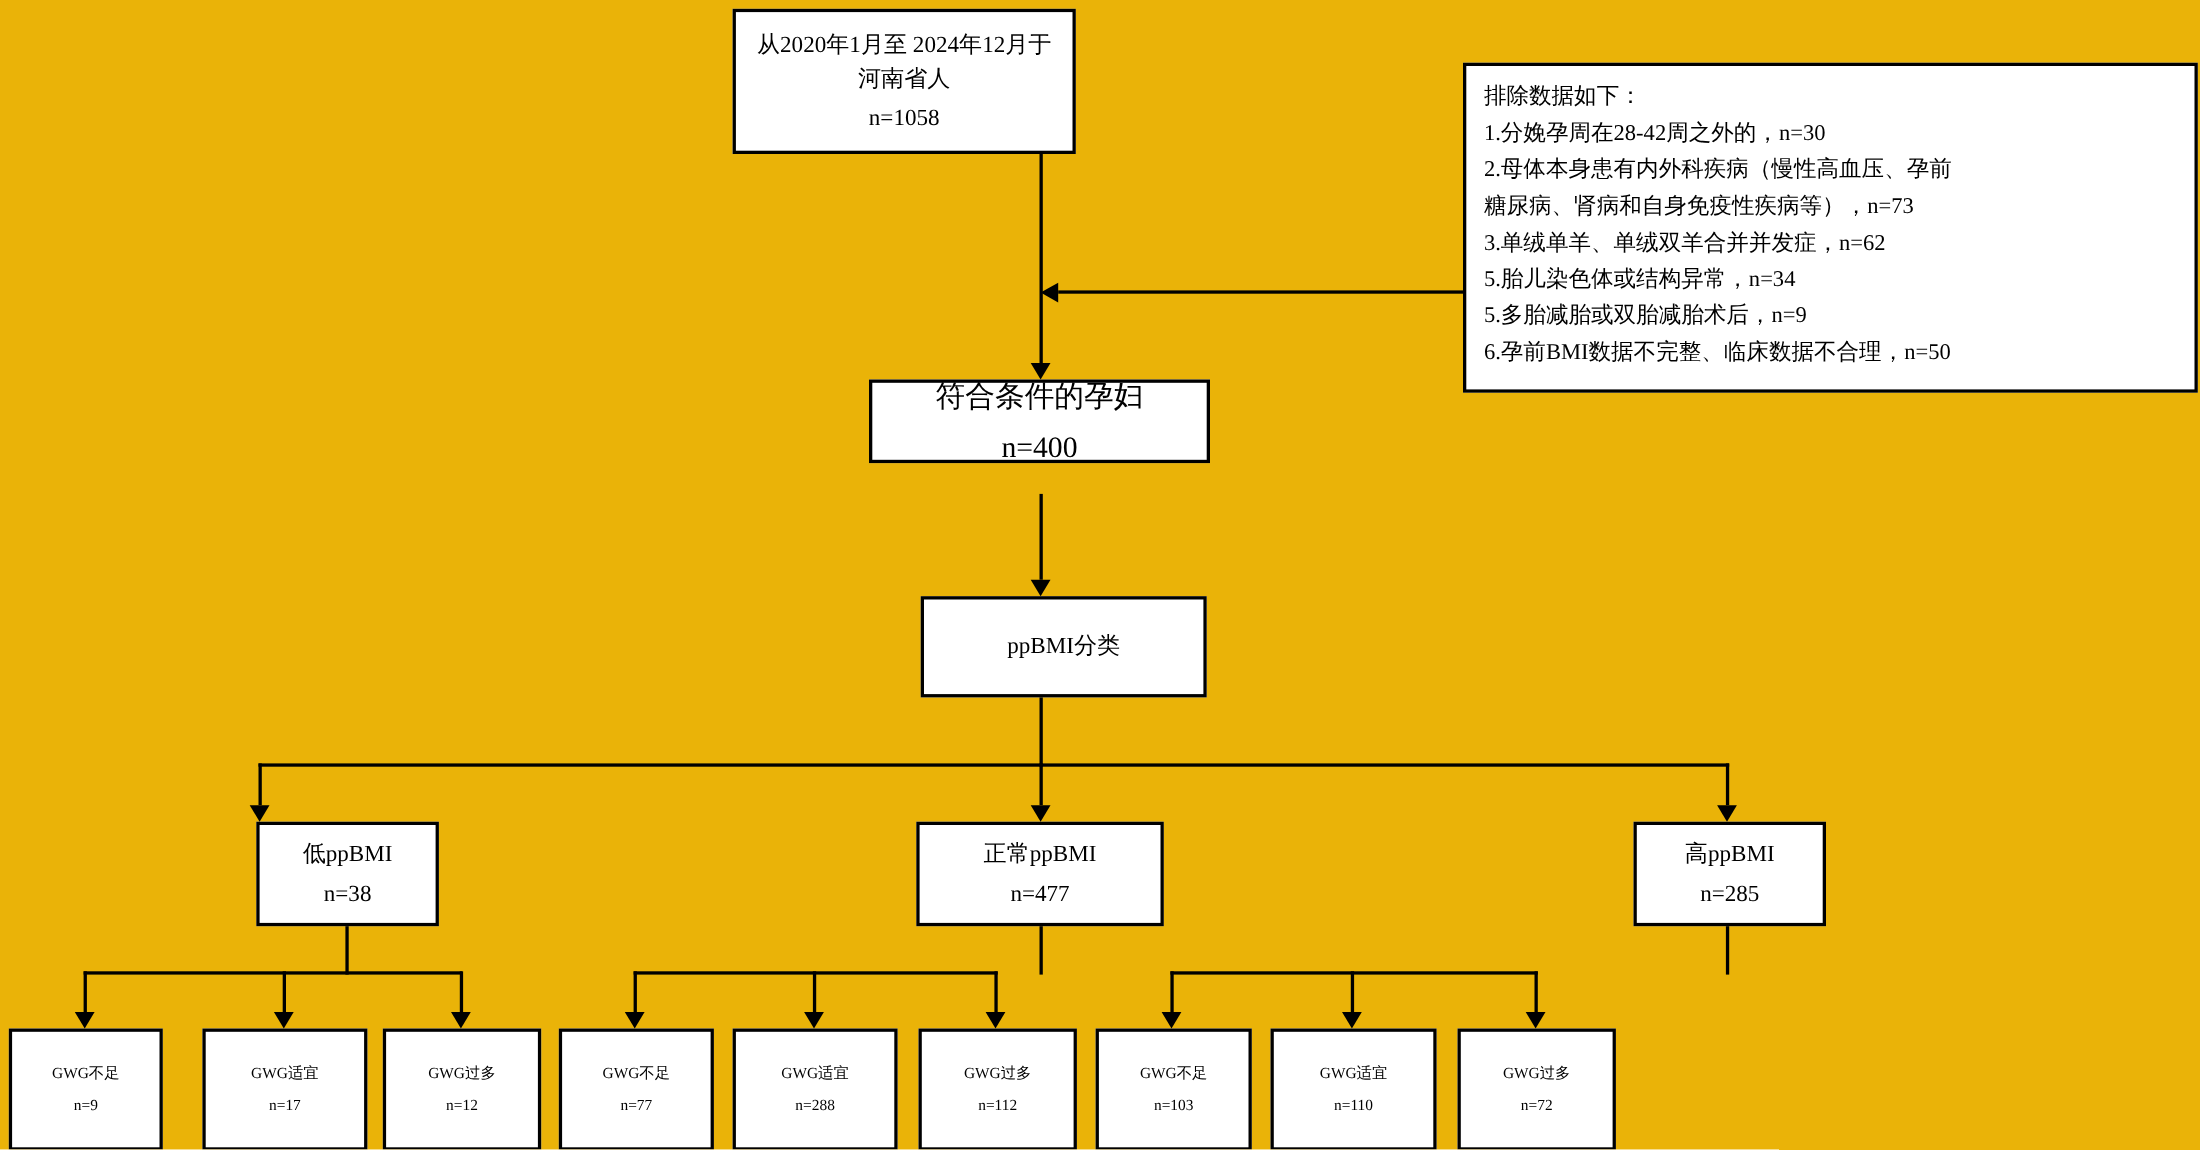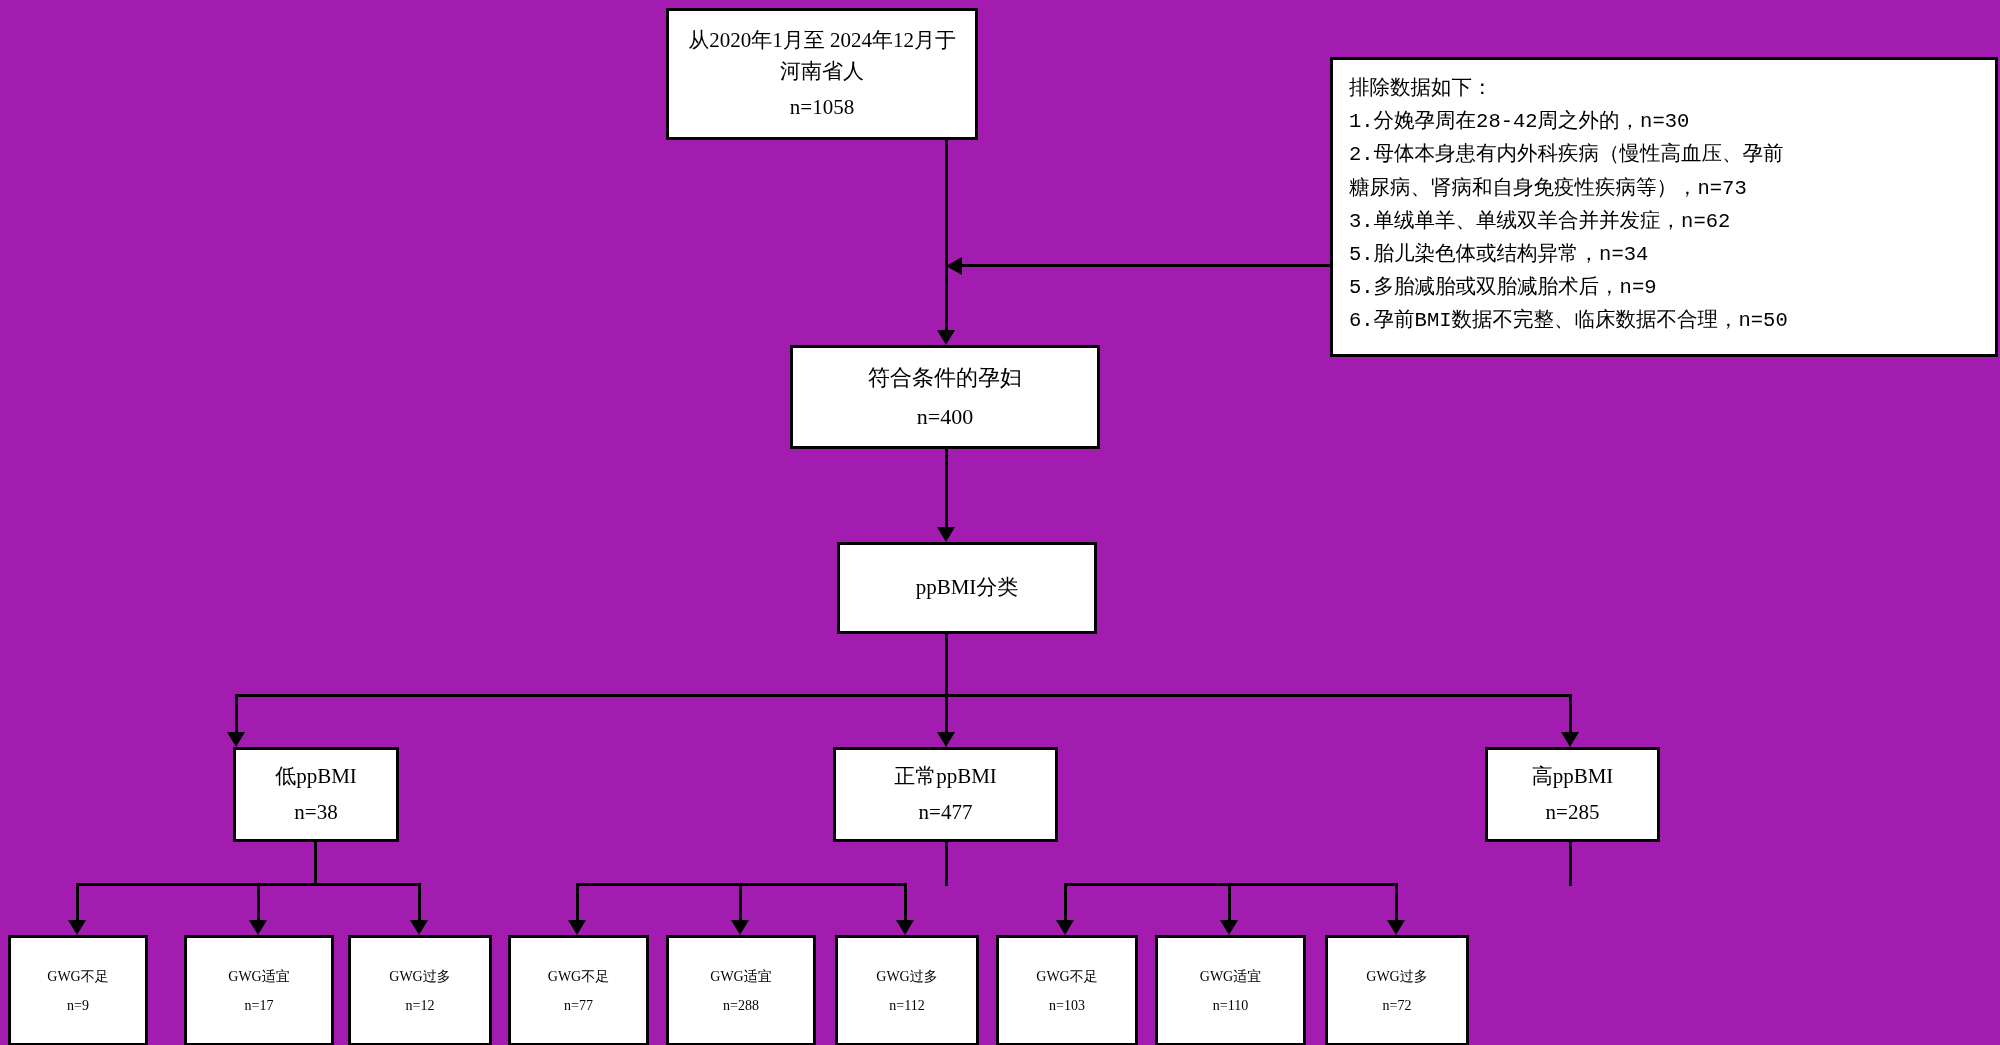--- a/index.html
+++ b/index.html
@@ -8,21 +8,21 @@
     background: #ffffff;
   }
   body {
     font-family: "Liberation Serif", "DejaVu Serif", serif;
     color: #000000;
   }
   #canvas {
     position: relative;
     width: 2000px;
     height: 1045px;
-    background: #a21caf;
+    background: #eab308;
     overflow: hidden;
   }
   .box {
     position: absolute;
     box-sizing: border-box;
     border: 3px solid #000000;
     background: #ffffff;
     display: flex;
     flex-direction: column;
     align-items: center;
@@ -52,29 +52,29 @@
     top: 57px;
     width: 668px;
     height: 300px;
     font-size: 20.5px;
     align-items: flex-start;
     justify-content: flex-start;
     text-align: left;
     padding: 12px 10px 10px 16px;
     line-height: 1.62;
   }
-  #box-exclusions .line { white-space: normal; width: 100%; font-family: Liberation Mono, monospace; }
+  #box-exclusions .line { white-space: normal; width: 100%; }
 
   
   #box-eligible {
     left: 790px;
     top: 345px;
     width: 310px;
-    height: 104px;
-    font-size: 22px;
+    height: 76px;
+    font-size: 27px;
   }
   #box-eligible .nline { margin-top: 6px; }
 
   
   #box-classify {
     left: 837px;
     top: 542px;
     width: 260px;
     height: 92px;
     font-size: 21px;

